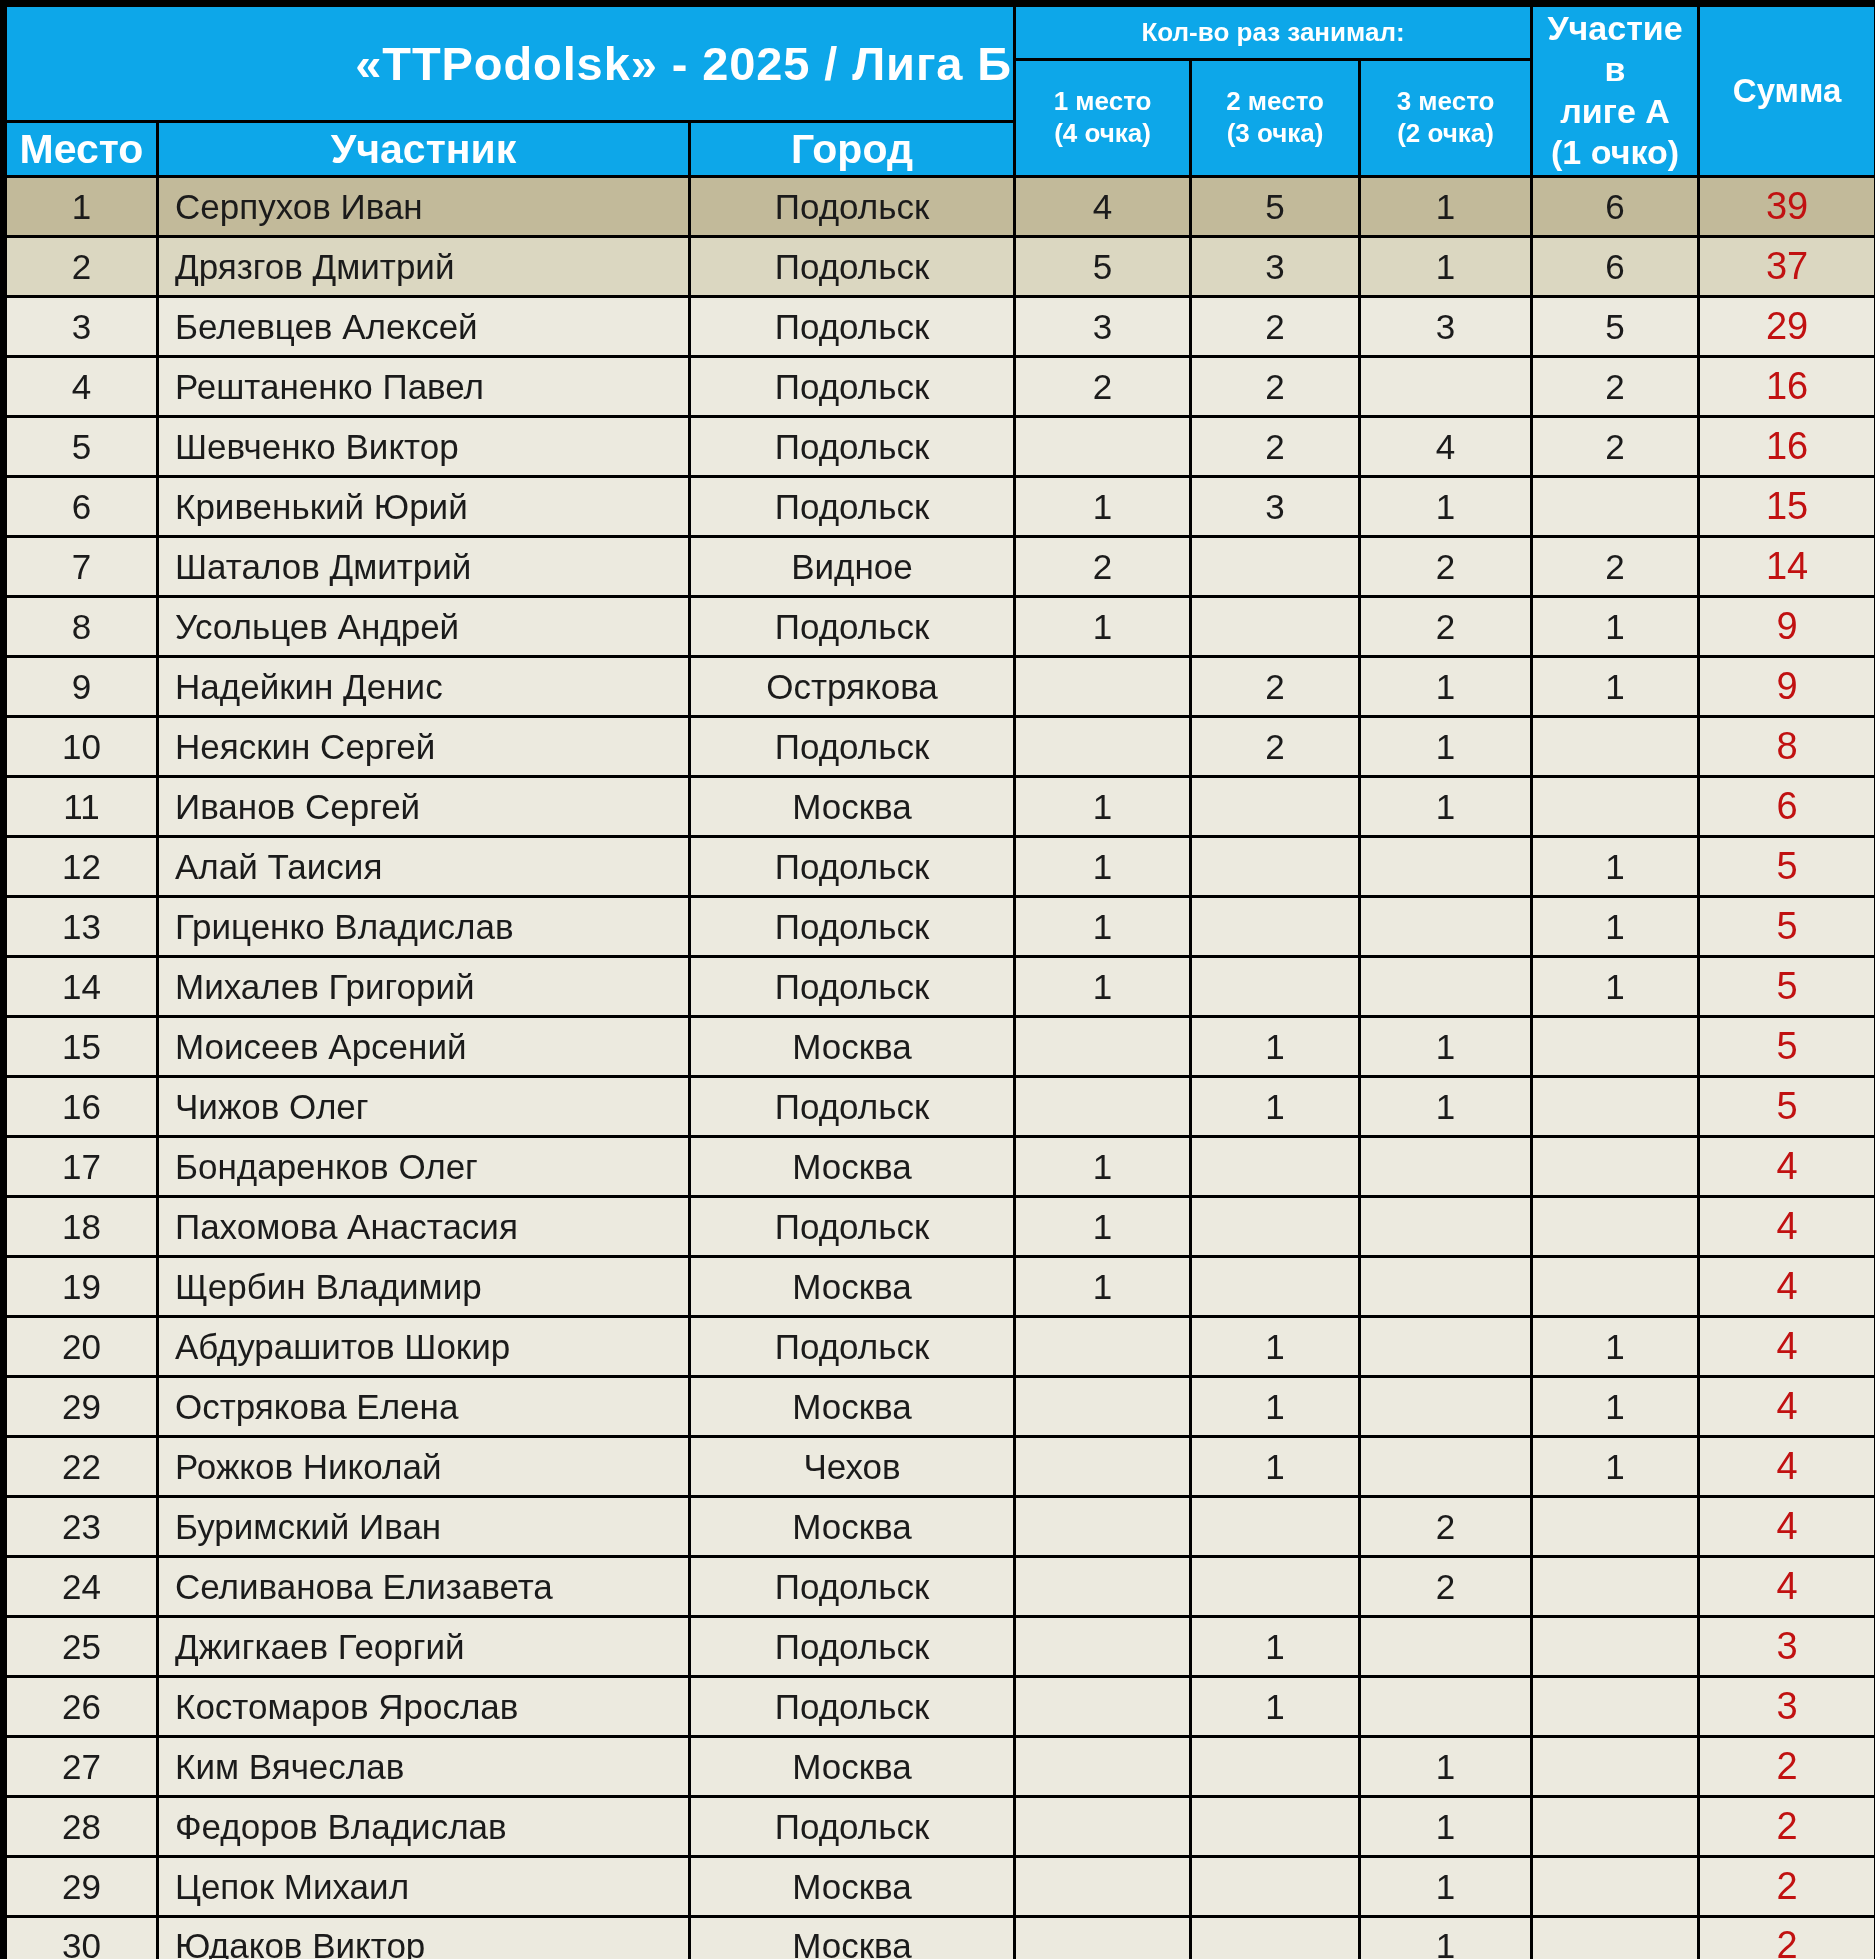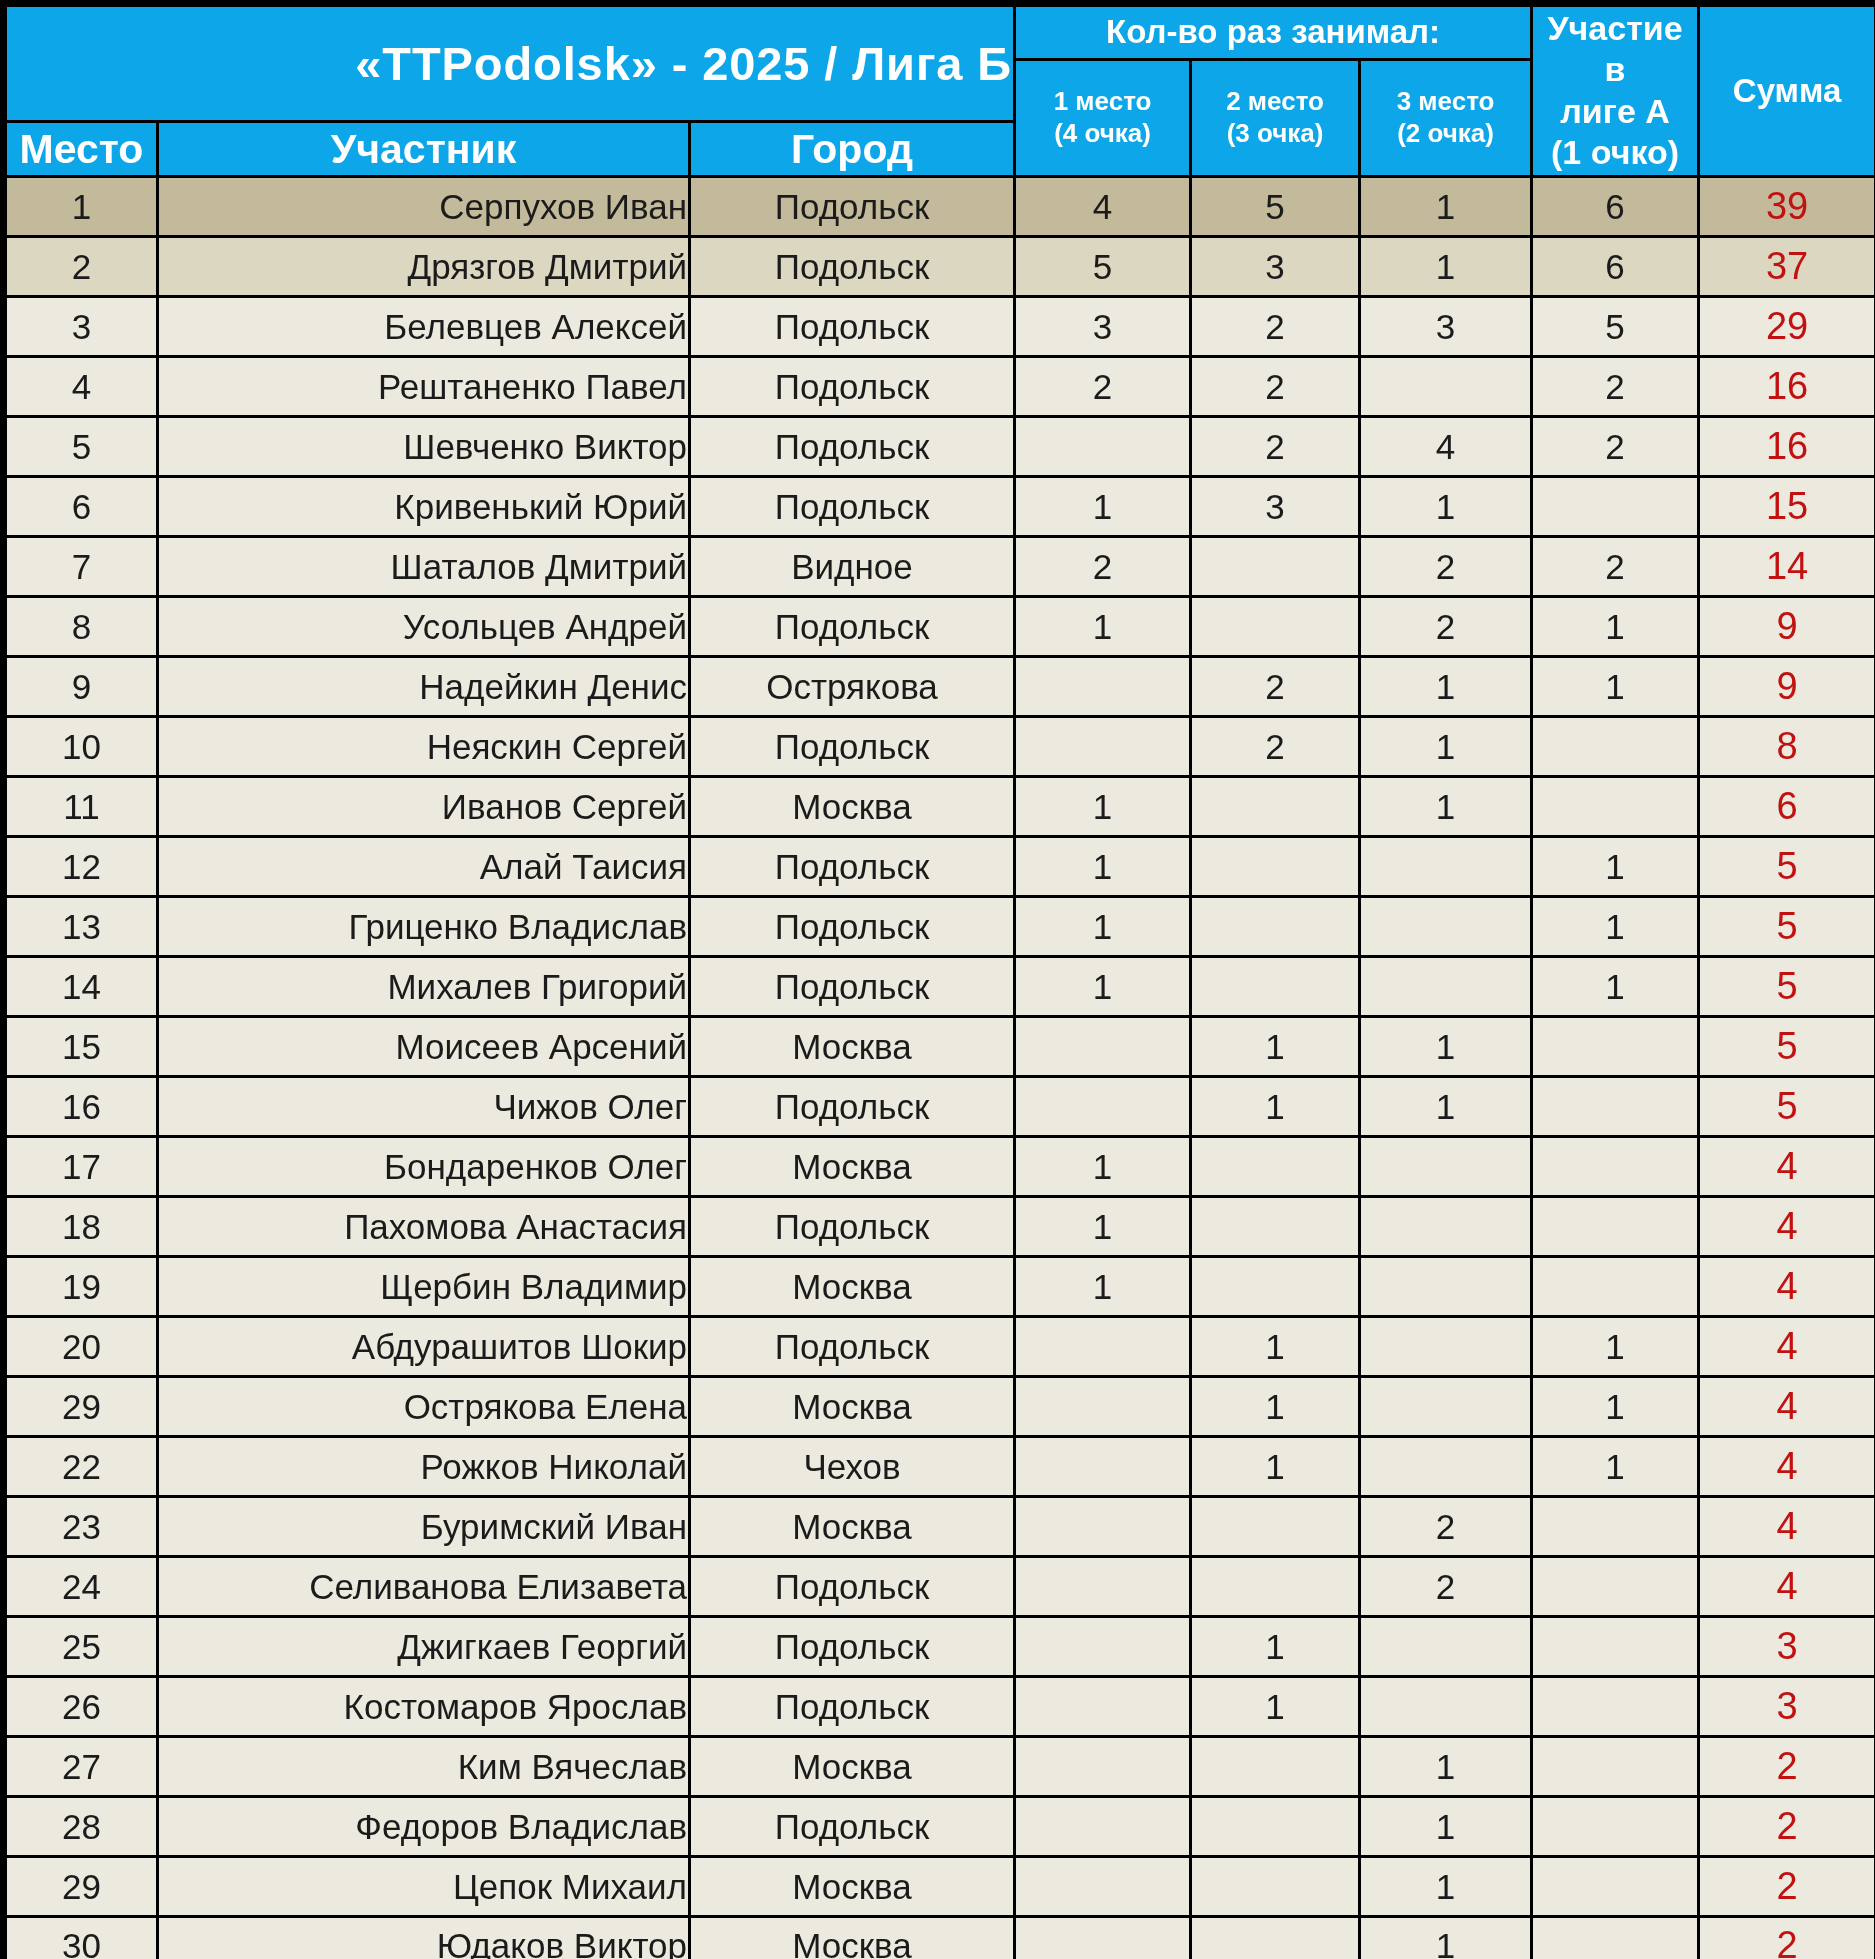--- a/index.html
+++ b/index.html
@@ -27,36 +27,36 @@
   }
   
   th{
     background:#0da7e9;
     color:#ffffff;
     font-weight:bold;
     white-space:pre-line;
     line-height:1.22;
   }
   th.title    { font-size:47px; letter-spacing:0.9px;text-align:right; }
-  th.group    { font-size:33px; }
+  th.group    { font-size:26px; }
   th.sub      { font-size:26px; }
   th.collabel { font-size:41px; }
   th.liga     { font-size:34px; }
   th.sumhead  { font-size:33px; }
   
   td{
     background:#eceadf;
     color:#1b1b1b;
     font-size:35px;
     line-height:1;
   }
   tr.rank1 td{ background:#c2ba9a; }
   tr.rank2 td{ background:#dbd7c1; }
   td.name{
-    text-align:right;
+    text-align:left;
     padding-left:16px;
   }
   td.sum{
     color:#c11111;
     font-size:38px;
   }
   tr.hr1{ height:56px; }
   tr.hr2{ height:58px; }
   tr.hr3{ height:44px; }
   tr.datarow{ height:60px; }

